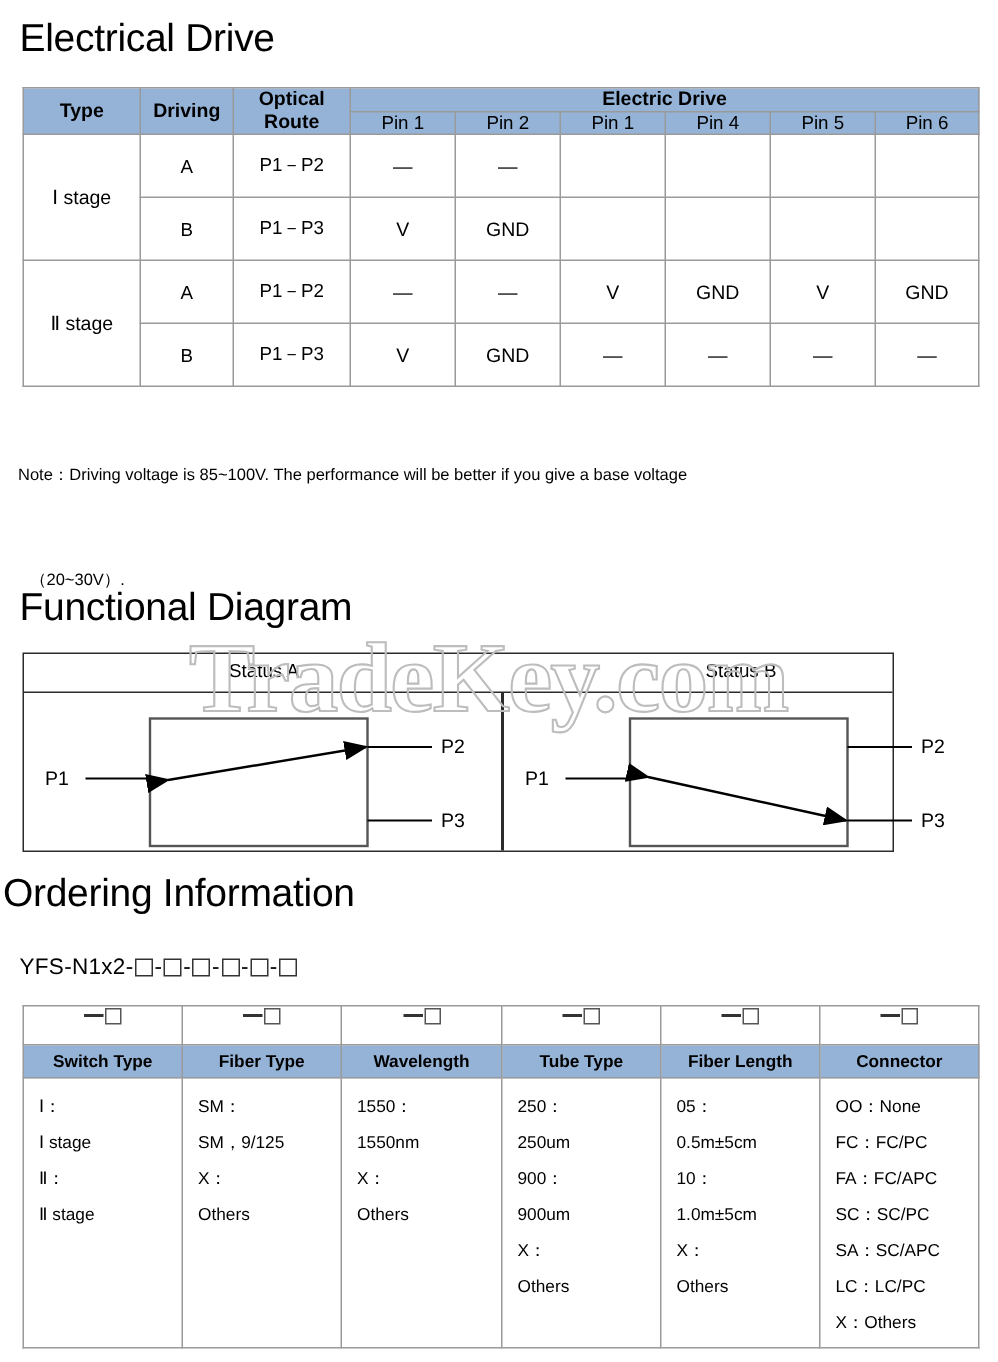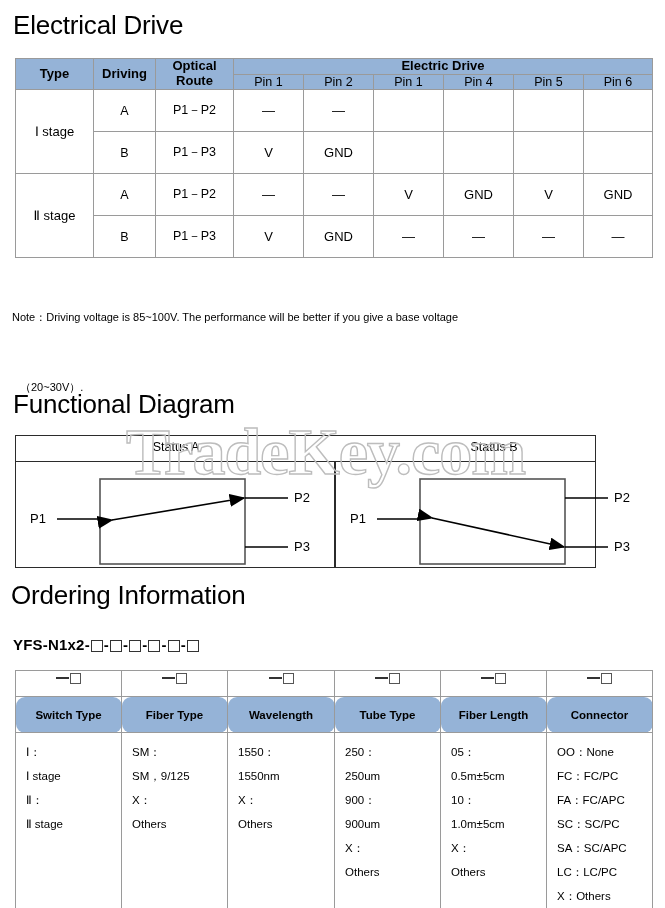--- a/index.html
+++ b/index.html
@@ -20,21 +20,21 @@
   
   .section-heading {
     font-size: 26px;
     font-weight: 400;
     letter-spacing: -0.2px;
     color: #000;
     line-height: 1;
   }
   #heading-electrical { position: absolute; left: 13px; top: 12px; }
   #heading-functional { position: absolute; left: 13px; top: 391px; }
-  #heading-ordering   { position: absolute; left: 11px; top: 582px; }
+  #heading-ordering   { position: absolute; left: 2px; top: 582px; }
 
   
   #drive-table {
     position: absolute;
     left: 15px; top: 58px;
     width: 637px;
     border-collapse: collapse;
     table-layout: fixed;
     font-size: 12.5px;
   }
@@ -89,21 +89,21 @@
   #diag-title-b { left: 398px; }
   #diagram-divider {
     position: absolute; left: 318px; top: 26px;
     width: 1.5px; height: 105px; background: #2b2b2b;
   }
   .diag-svg { position: absolute; left: 0; top: 26px; }
 
   
   #part-number {
     position: absolute; left: 13px; top: 636px;
-    font-size: 15px; font-weight: bold;
+    font-size: 15px; font-weight: normal;
     display: flex; align-items: center;
     letter-spacing: 0.2px;
   }
   .pn-box {
     display: inline-block;
     width: 12px; height: 12px;
     border: 1.2px solid #333;
     margin: 0 1px;
     vertical-align: middle;
   }
@@ -139,24 +139,23 @@
   .marker-box {
     display: inline-block;
     width: 11px; height: 11px;
     border: 1.2px solid #555;
     vertical-align: middle;
   }
   #ordering-table th.col-head {
     background: #95b3d7;
     font-weight: bold;
     font-size: 11.5px;
-    height: 36px;
+    height: 22px;
     text-align: center;
     vertical-align: middle;
-    border-radius: 9px;
   }
   .opt-cell {
     height: 180px;
     padding: 7px 0 0 10px !important;
     background: #fff;
     text-align: left;
   }
   .opt-cell .opt-line {
     line-height: 24px;
     font-size: 11.5px;

